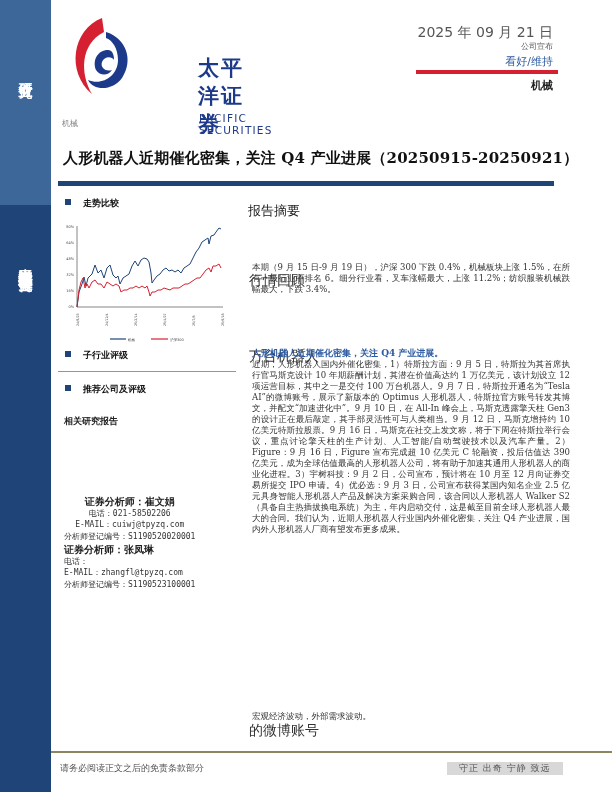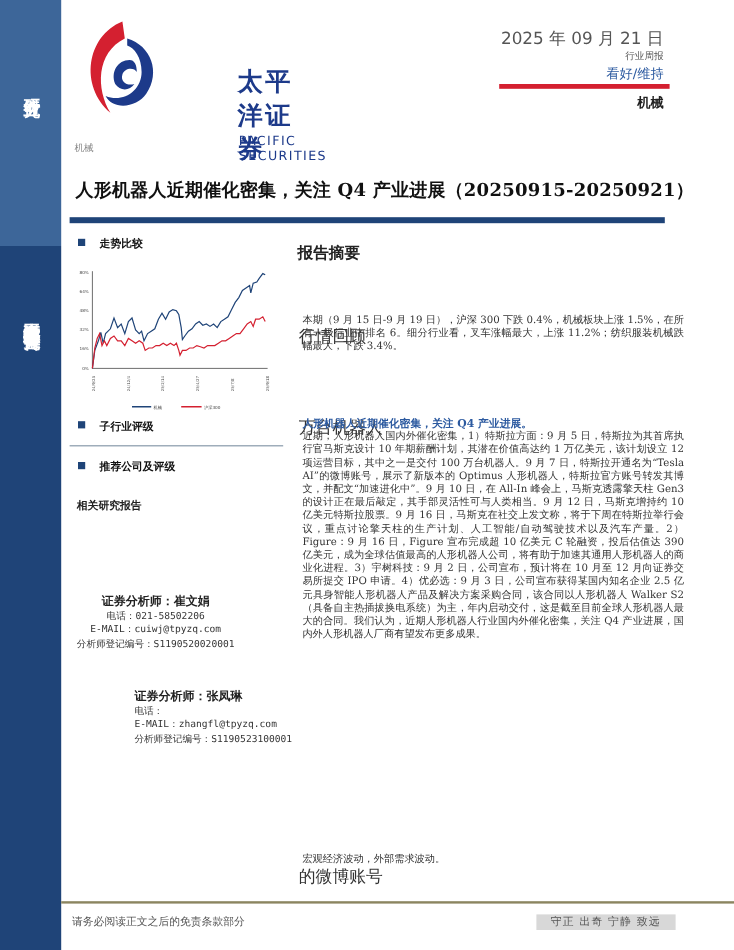--- a/index.html
+++ b/index.html
@@ -33,21 +33,21 @@
   .sec { position: absolute; left: 65px; font-size: 9px; font-weight: bold; font-family: "DejaVu Serif", serif; color: #111; }
   .sec .sq { display: inline-block; width: 6px; height: 6px; background: #1f4478; margin-right: 12px; vertical-align: 1px; }
   .chart { position: absolute; left: 58px; top: 218px; width: 180px; height: 128px; }
   .divider { position: absolute; left: 58px; top: 371px; width: 178px; height: 1px; background: #8899aa; }
   .related { position: absolute; left: 64px; top: 415px; font-size: 9px; font-weight: bold; font-family: "DejaVu Serif", serif; }
   .analyst { position: absolute; left: 64px; font-size: 8px; line-height: 11.3px; color: #222; font-family: "DejaVu Sans Mono", monospace; }
   .analyst .name { font-family: "DejaVu Serif", serif; font-weight: bold; font-size: 10px; line-height: 13px; }
   .analyst .ln { color: #333; white-space: nowrap; }
 
   
-  .summary-h { position: absolute; left: 248px; top: 202px; font-size: 13px; font-weight: bold; font-family: "DejaVu Serif", serif; }
+  .summary-h { position: absolute; left: 248px; top: 202px; font-size: 13px; font-weight: normal; font-family: "DejaVu Serif", serif; }
   .sub-h { position: absolute; left: 249px; font-size: 14px; color: #333; font-family: "DejaVu Serif", serif; margin-top: 32px; }
   .para { position: absolute; left: 252px; width: 318px; font-size: 8.5px; line-height: 11px; color: #333; font-family: "DejaVu Serif", serif; text-align: justify; }
   .para-bold { position: absolute; left: 252px; top: 347px; font-size: 9px; font-weight: bold; color: #2c5aa0; font-family: "DejaVu Serif", serif; }
 
   
   .foot-line { position: absolute; left: 51px; top: 751px; width: 561px; height: 2px; background: #8b8560; }
   .foot-left { position: absolute; left: 60px; top: 762px; font-size: 9px; color: #555; font-family: "DejaVu Serif", serif; }
   .foot-right { position: absolute; left: 447px; top: 762px; font-size: 9px; color: #555; background: #d8d8d8; padding: 0 12px; font-family: "DejaVu Serif", serif; letter-spacing: 1px; }
 </style>
 </head>
@@ -62,21 +62,21 @@
   <svg width="130" height="92" viewBox="0 0 130 92" style="position:absolute;left:0;top:0;">
     <path d="M40 8 C 10 20, 4 62, 30 84 C 18 64, 18 34, 42 22 Z" fill="#d42030"></path>
     <path d="M44 22 C 64 28, 72 50, 60 68 C 52 80, 32 82, 26 70 C 40 76, 56 66, 56 50 C 56 38, 50 30, 44 28 Z" fill="#1d3a8a"></path>
     <path d="M46 40 C 36 40, 30 50, 34 60 C 38 66, 46 66, 50 60 C 44 62, 38 58, 40 52 C 42 46, 50 46, 52 50 C 52 44, 50 40, 46 40 Z" fill="#1d3a8a"></path>
   </svg>
   <div class="logo-cn">太平洋证券</div>
   <div class="logo-en">PACIFIC SECURITIES</div>
 </div>
 
 <div class="hdr-date">2025 年 09 月 21 日</div>
-<div class="hdr-type">行业周报</div>
+<div class="hdr-type">公司宣布</div>
 <div class="hdr-rating">看好/维持</div>
 <div class="hdr-redline"></div>
 <div class="hdr-sector">机械</div>
 
 <div class="crumb">机械</div>
 <div class="title">人形机器人近期催化密集，关注 Q4 产业进展（20250915-20250921）</div>
 <div class="title-bar"></div>
 
 <div class="sec" style="top:197px;"><span class="sq"></span><span>走势比较</span></div>
 
@@ -111,21 +111,21 @@
 <div class="divider"></div>
 <div class="sec" style="top:383px;"><span class="sq"></span><span>推荐公司及评级</span></div>
 <div class="related">相关研究报告</div>
 
 <div class="analyst" style="top:495px;text-align:center;">
   <div class="name">证券分析师：崔文娟</div>
   <div class="ln">电话：021-58502206</div>
   <div class="ln">E-MAIL：cuiwj@tpyzq.com</div>
   <div class="ln">分析师登记编号：S1190520020001</div>
 </div>
-<div class="analyst" style="top:574px;margin-left:48px;">
+<div class="analyst" style="top:543px;">
   <div class="name">证券分析师：张凤琳</div>
   <div class="ln">电话：</div>
   <div class="ln">E-MAIL：zhangfl@tpyzq.com</div>
   <div class="ln">分析师登记编号：S1190523100001</div>
 </div>
 
 <div class="summary-h">报告摘要</div>
 <div class="sub-h" style="top:240px;">行情回顾</div>
 <div class="para" style="top:262px;">本期（9 月 15 日-9 月 19 日），沪深 300 下跌 0.4%，机械板块上涨 1.5%，在所有一级行业中排名 6。细分行业看，叉车涨幅最大，上涨 11.2%；纺织服装机械跌幅最大，下跌 3.4%。</div>
 <div class="sub-h" style="top:316px;">万台机器人</div>

